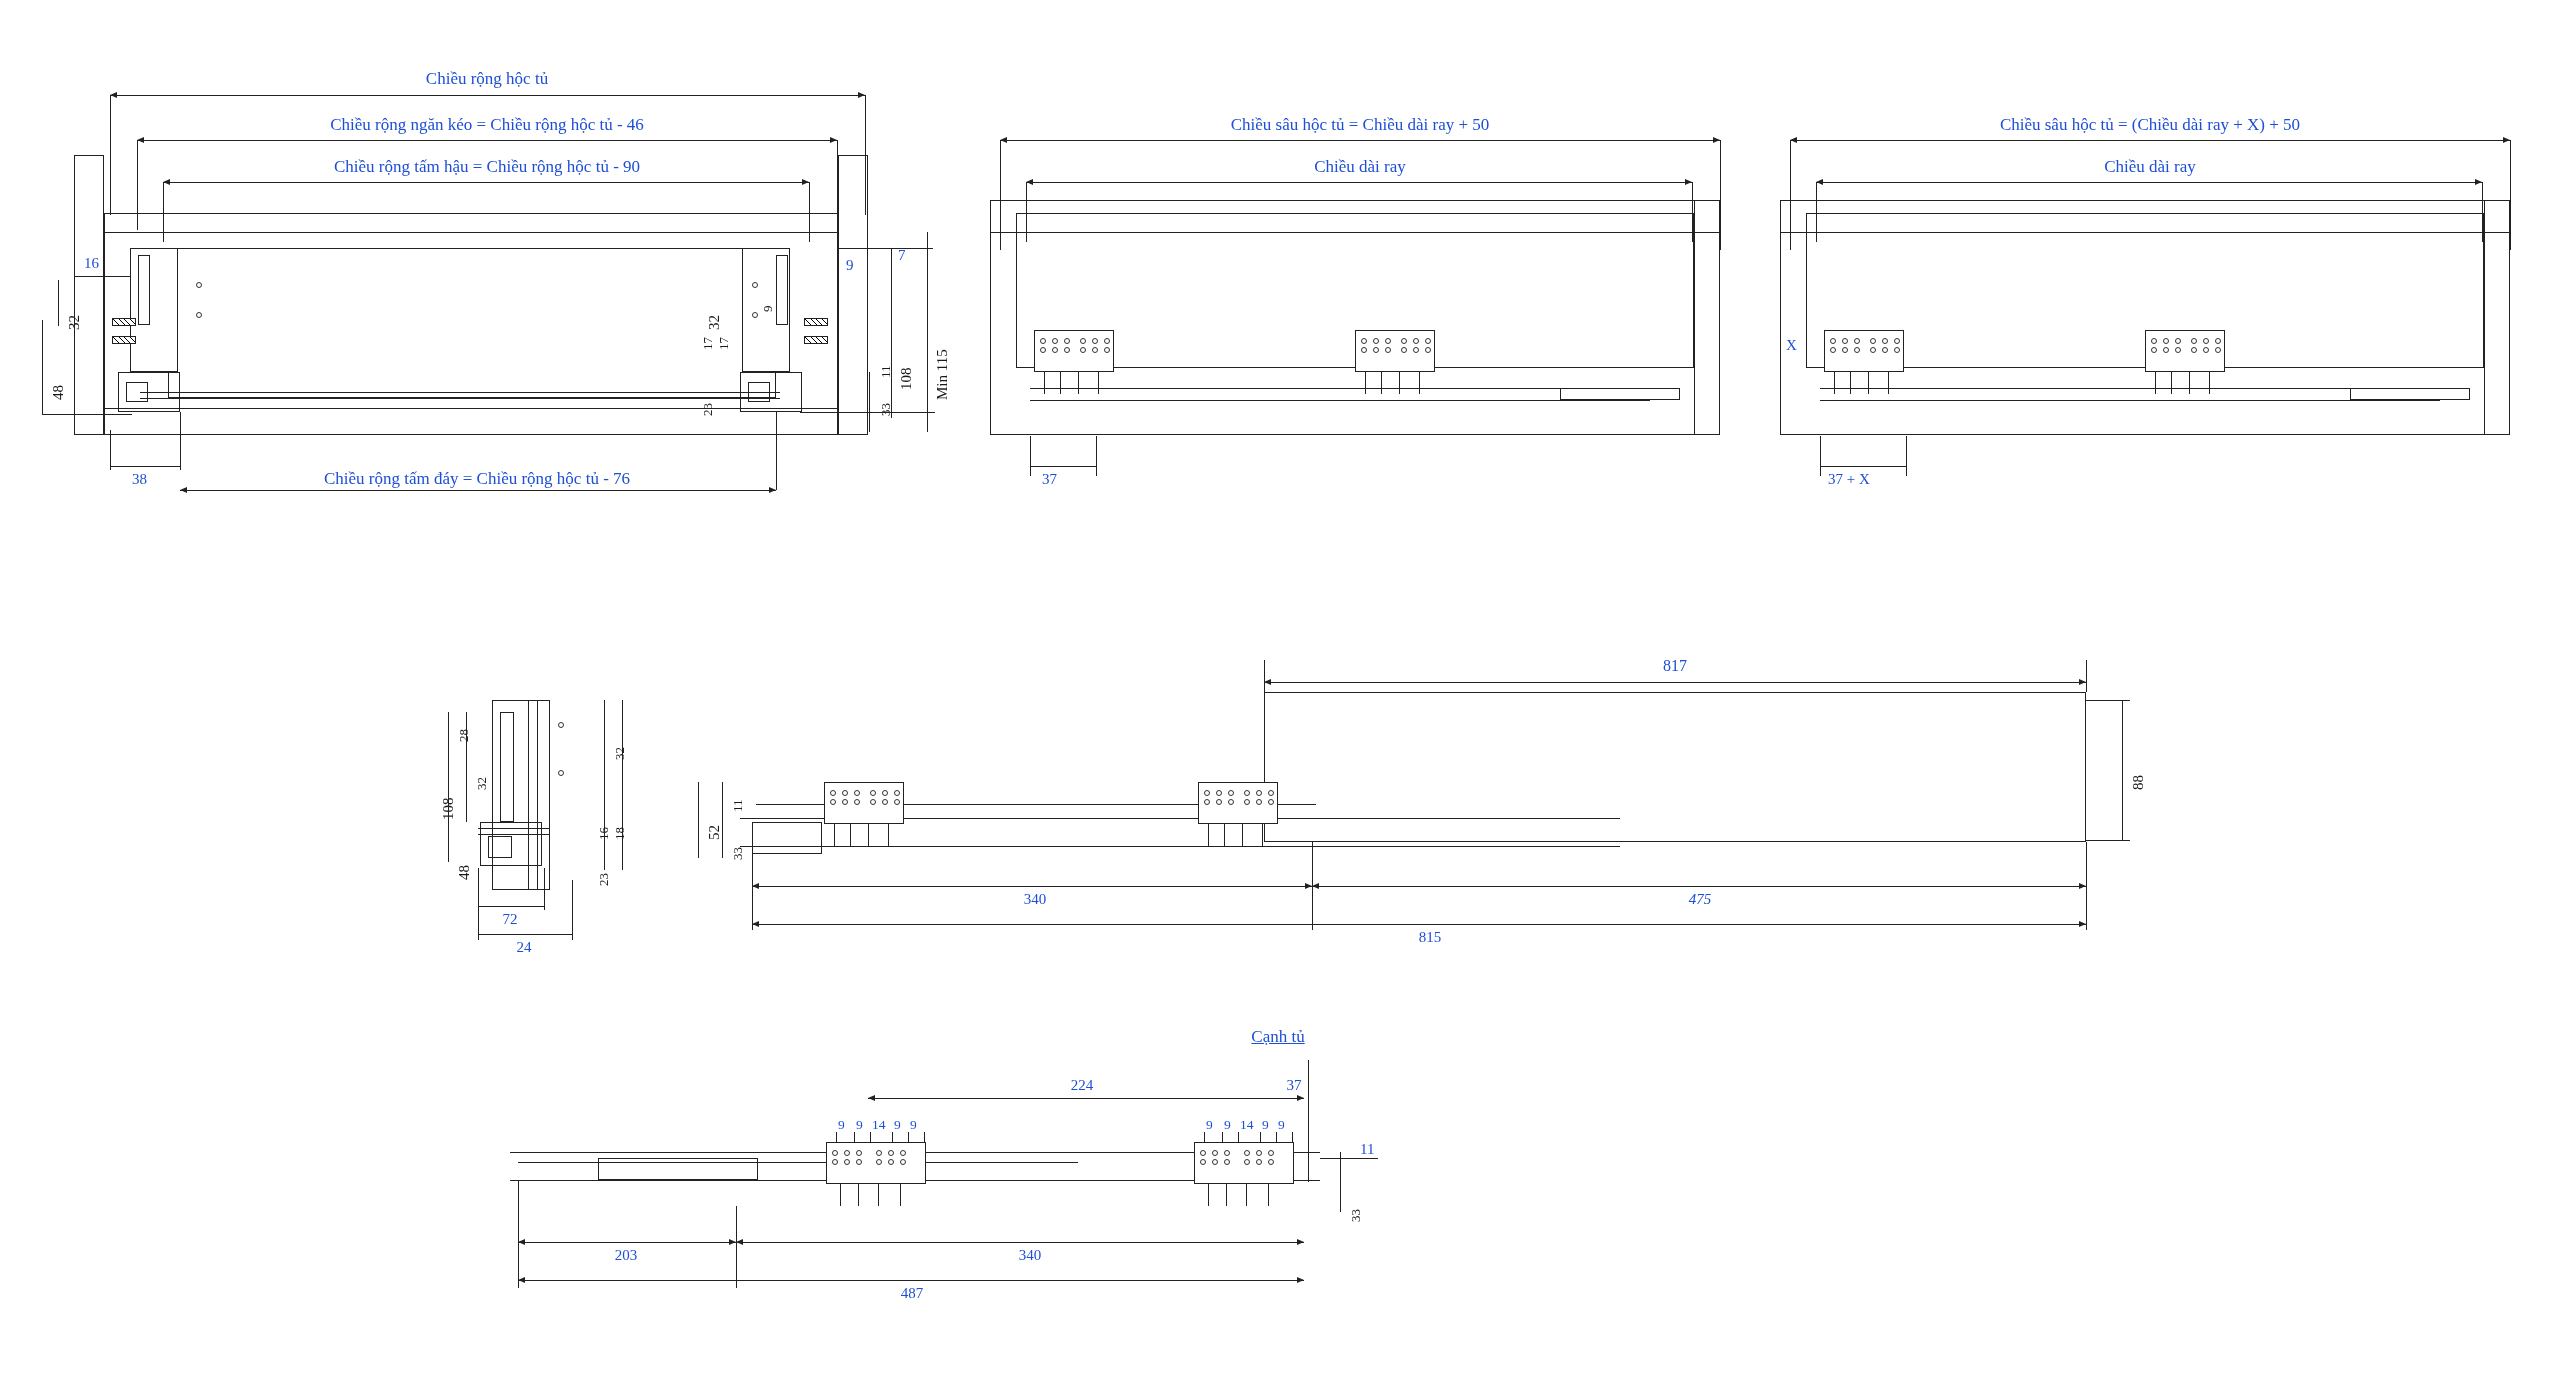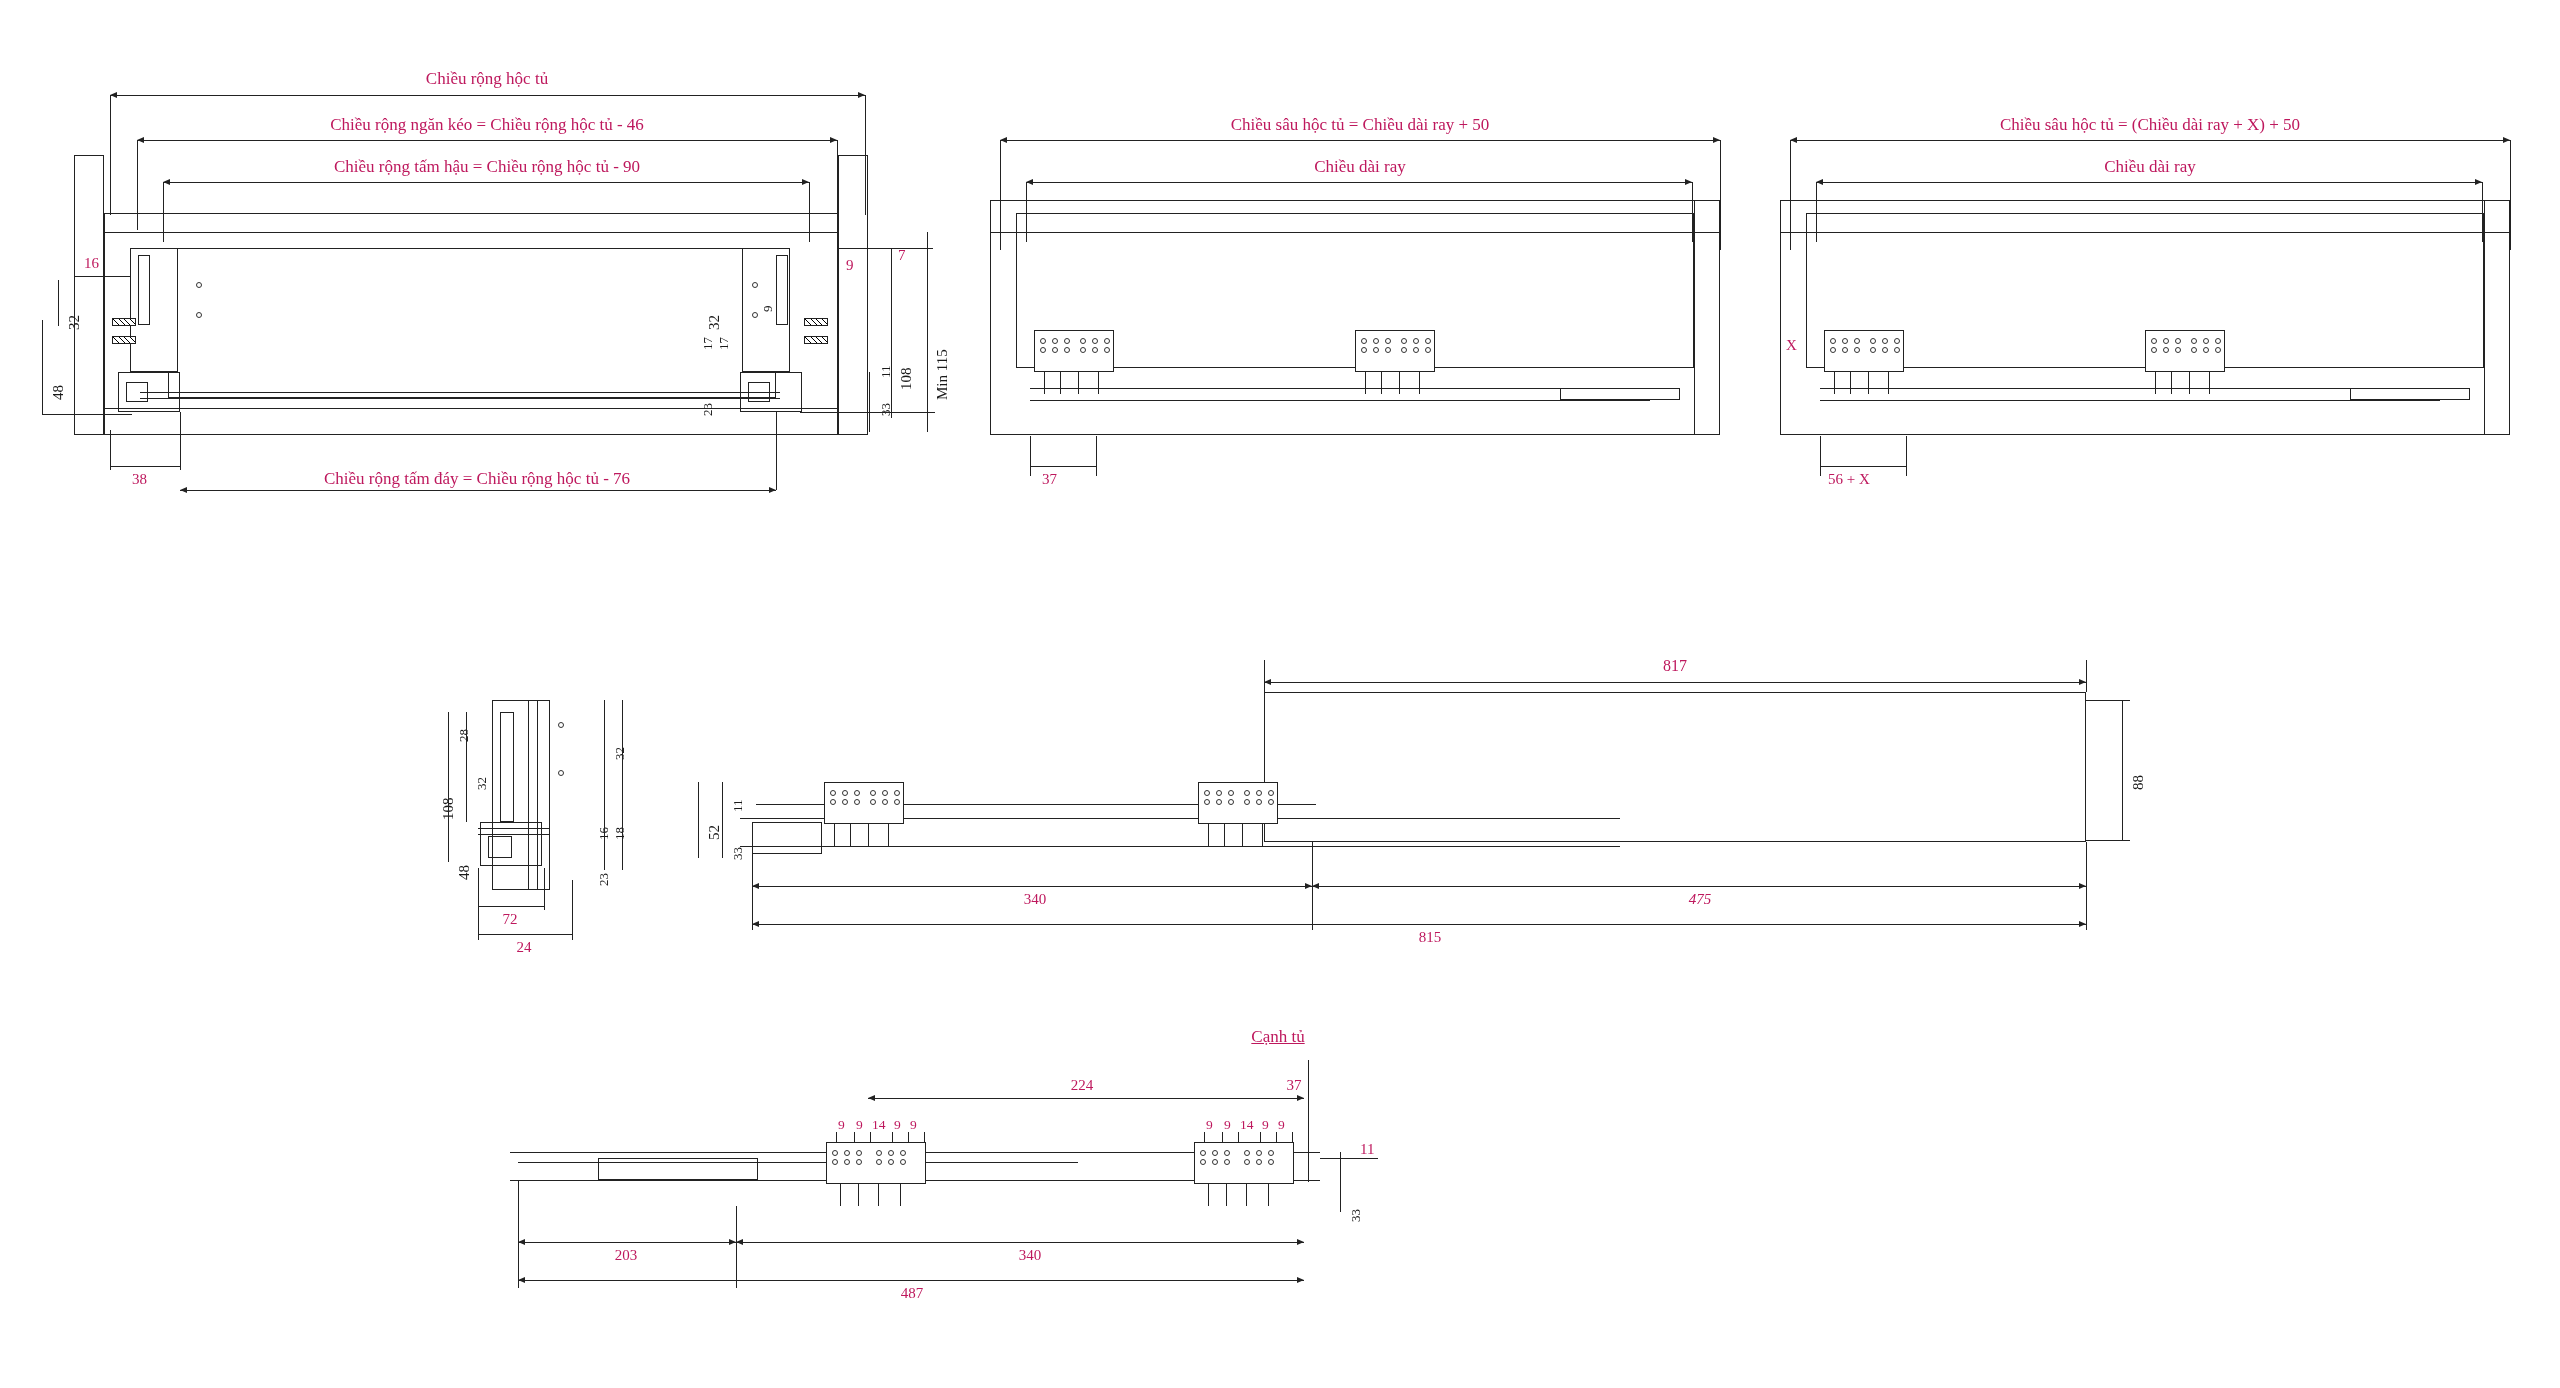--- a/index.html
+++ b/index.html
@@ -1,18 +1,18 @@
 <!DOCTYPE html>
 <html><head>
 <meta charset="utf-8">
 <style>
   html,body{margin:0;padding:0;background:#ffffff;}
   body{width:2560px;height:1388px;position:relative;font-family:"Liberation Serif",serif;color:#1a1a1a;overflow:hidden;}
   .stage{position:absolute;inset:0;}
-  .lbl{position:absolute;font-size:17px;line-height:1;white-space:nowrap;color:#be185d;}
+  .lbl{position:absolute;font-size:17px;line-height:1;white-space:nowrap;color:#1d4ed8;}
   .lbl.sm{font-size:15px;}
   .lbl.xs{font-size:13.5px;}
   .lbl.c{transform:translateX(-50%);}
   .ln{position:absolute;background:#222;}
   .h{height:1px;}
   .v{width:1px;}
   .box{position:absolute;border:1px solid #222;box-sizing:border-box;background:transparent;}
   .fillw{background:#fff;}
   .hatch{position:absolute;box-sizing:border-box;border:1px solid #222;
      background:repeating-linear-gradient(45deg,#000,#000 0.6px,#fff 0.6px,#fff 4px);}
@@ -257,21 +257,21 @@
         <div class="hole"></div>
         <div class="hole"></div>
         <div class="hole"></div>
       </div>
     <div class="ln v" style="left:2155px;top:372px;height:22px;"></div>
     <div class="ln v" style="left:2171px;top:372px;height:22px;"></div>
     <div class="ln v" style="left:2189px;top:372px;height:22px;"></div>
     <div class="ln v" style="left:2209px;top:372px;height:22px;"></div>
 
     <div class="lbl sm" style="left:1786px;top:338px;">X</div>
-    <div class="lbl sm" style="left:1828px;top:472px;">56 + X</div>
+    <div class="lbl sm" style="left:1828px;top:472px;">37 + X</div>
     <div class="ln h" style="left:1820px;top:466px;width:86px;"></div>
     <div class="ln v" style="left:1820px;top:436px;height:40px;"></div>
     <div class="ln v" style="left:1906px;top:436px;height:40px;"></div>
   </div>
 
   <div>
     <div class="box" style="left:492px;top:700px;width:46px;height:190px;"></div>
     <div class="box" style="left:500px;top:712px;width:14px;height:110px;"></div>
     <div class="hole" style="position:absolute;left:558px;top:722px;"></div>
     <div class="hole" style="position:absolute;left:558px;top:770px;"></div>

